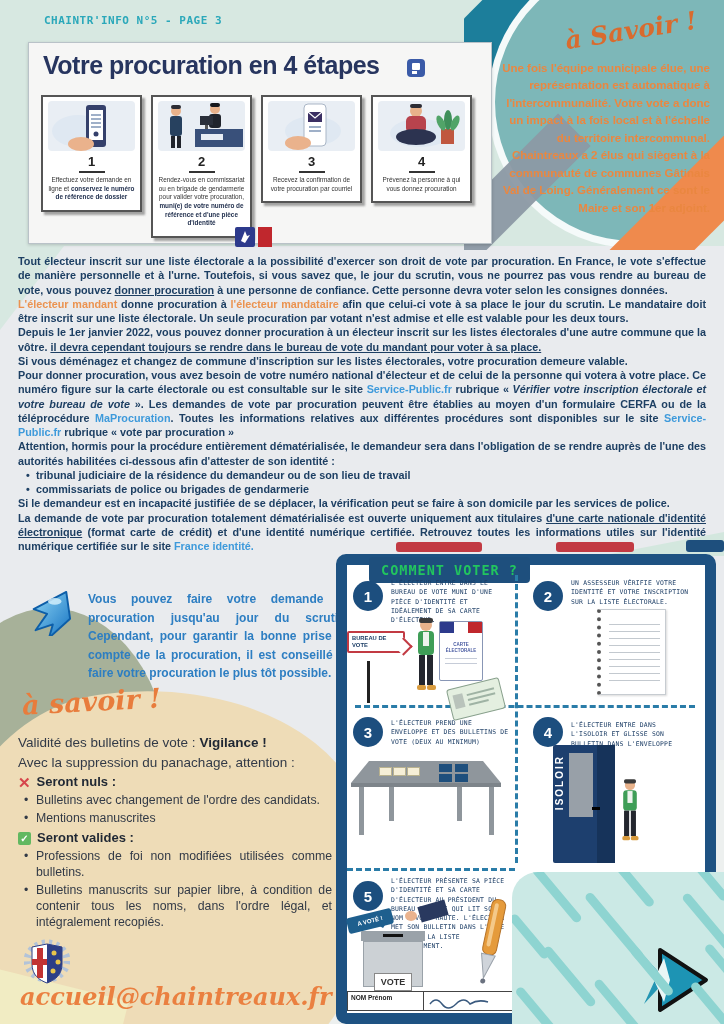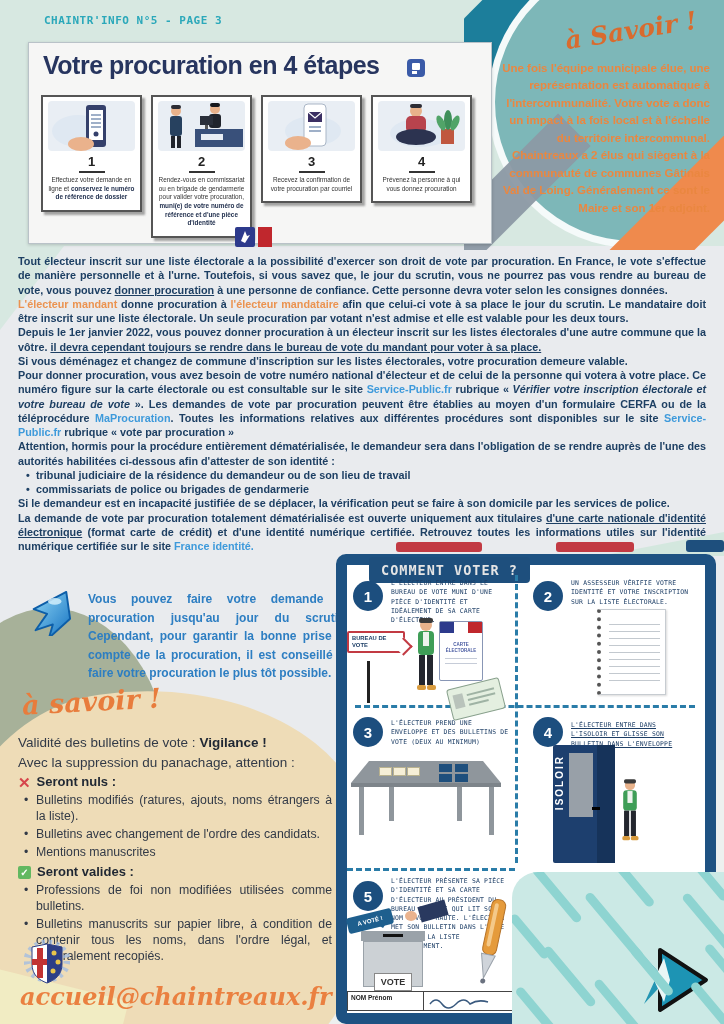--- a/index.html
+++ b/index.html
@@ -88,21 +88,21 @@
   
   .crest{position:absolute;left:24px;top:938px;width:46px;height:50px;}
   .email{position:absolute;left:20px;top:982px;font-family:"DejaVu Serif",serif;font-style:italic;
          font-weight:bold;font-size:24px;color:#ea8040;cursor:pointer;}
 
   
   .deco-bar{position:absolute;border-radius:3px;}
   .cv-panel{position:absolute;left:336px;top:554px;width:380px;height:470px;background:#fff;
             border:11px solid #1e5282;border-radius:10px;box-sizing:border-box;z-index:2;}
   .cv-inner{position:relative;width:100%;height:100%;}
-  .cv-title{position:absolute;left:22px;top:-8px;background:#1e4f7d;color:#e5e5e5;padding:5px 12px;border-radius:4px;
+  .cv-title{position:absolute;left:22px;top:-8px;background:#1e4f7d;color:#22c55e;padding:5px 12px;border-radius:4px;
             font-family:"DejaVu Sans Mono",monospace;font-weight:bold;font-size:13.5px;letter-spacing:1px;}
   .vdash{position:absolute;left:168px;top:10px;height:288px;border-left:3px dashed #2a7ca8;}
   .hdash{position:absolute;border-top:3px dashed #2a7ca8;}
   .cv-num{position:absolute;width:30px;height:30px;border-radius:50%;background:#1c4e7e;color:#fff;
           font-weight:bold;font-size:15px;display:flex;align-items:center;justify-content:center;}
   .cv-cap{position:absolute;font-family:"DejaVu Sans Mono",monospace;font-size:6.4px;line-height:1.45;
           letter-spacing:.2px;color:#1d3e66;}
   .sign{position:absolute;left:0px;top:66px;width:58px;background:#fff;border:2px solid #c23a43;border-radius:2px;
         padding:2px 3px;font-size:5.8px;font-weight:bold;color:#1d3e66;line-height:1.2;box-sizing:border-box;}
   .sign::after{content:"";position:absolute;right:-7px;top:7px;width:11px;height:11px;background:#fff;
@@ -307,21 +307,20 @@
 
   <div class="savoir-bot-h">à savoir !</div>
   <div class="validity">
     <div class="vl-intro"><span>Validité des bulletins de vote : </span><span class="seg-b">Vigilance !</span></div>
     <div class="vl-line2">Avec la suppression du panachage, attention :</div>
     <div class="vl-head">
       <span class="x-icon">✕</span>
       <span>Seront nuls :</span>
     </div>
     <div>
-        <div class="vl-item">Bulletins modifiés (ratures, ajouts, noms étrangers à la liste).</div>
         <div class="vl-item">Bulletins avec changement de l'ordre des candidats.</div>
         <div class="vl-item">Mentions manuscrites</div>
       </div>
     <div class="vl-head">
       <span class="check-icon">✓</span>
       <span>Seront valides :</span>
     </div>
     <div>
         <div class="vl-item">Professions de foi non modifiées utilisées comme bulletins.</div>
         <div class="vl-item">Bulletins manuscrits sur papier libre, à condition de contenir tous les noms, dans l'ordre légal, et intégralement recopiés.</div>
@@ -407,21 +406,21 @@
       <div class="leg" style="left:142px;top:222px;height:48px;"></div>
       <div class="paper" style="left:32px;top:202px;"></div>
       <div class="paper" style="left:46px;top:202px;"></div>
       <div class="paper" style="left:60px;top:202px;"></div>
       <div class="env" style="left:92px;top:199px;"></div>
       <div class="env" style="left:108px;top:199px;"></div>
       <div class="env" style="left:92px;top:209px;"></div>
       <div class="env" style="left:108px;top:209px;"></div>
 
       <div class="cv-num" style="left:186px;top:152px;">4</div>
-      <div class="cv-cap" style="left:224px;top:156px;width:124px;text-decoration:underline;">L'ÉLECTEUR ENTRE DANS L'ISOLOIR ET GLISSE SON BULLETIN DANS L'ENVELOPPE</div>
+      <div class="cv-cap" style="left:224px;top:156px;width:124px;">L'ÉLECTEUR ENTRE DANS L'ISOLOIR ET GLISSE SON BULLETIN DANS L'ENVELOPPE</div>
       <div class="booth">
         <div class="door"></div>
           <div class="curtain"></div>
           <div class="handle"></div>
         <div class="iso">ISOLOIR</div>
       </div>
       <svg class="abs" style="left:266px;top:200px;" width="34" height="98" viewBox="0 0 40 84">
         <circle cx="20" cy="8" r="6" fill="#e8b28b"></circle>
           <rect x="13" y="1" width="14" height="5" rx="2" fill="#3a3a3a"></rect>
         <rect x="12" y="14" width="16" height="24" rx="4" fill="#3f9e57"></rect>

